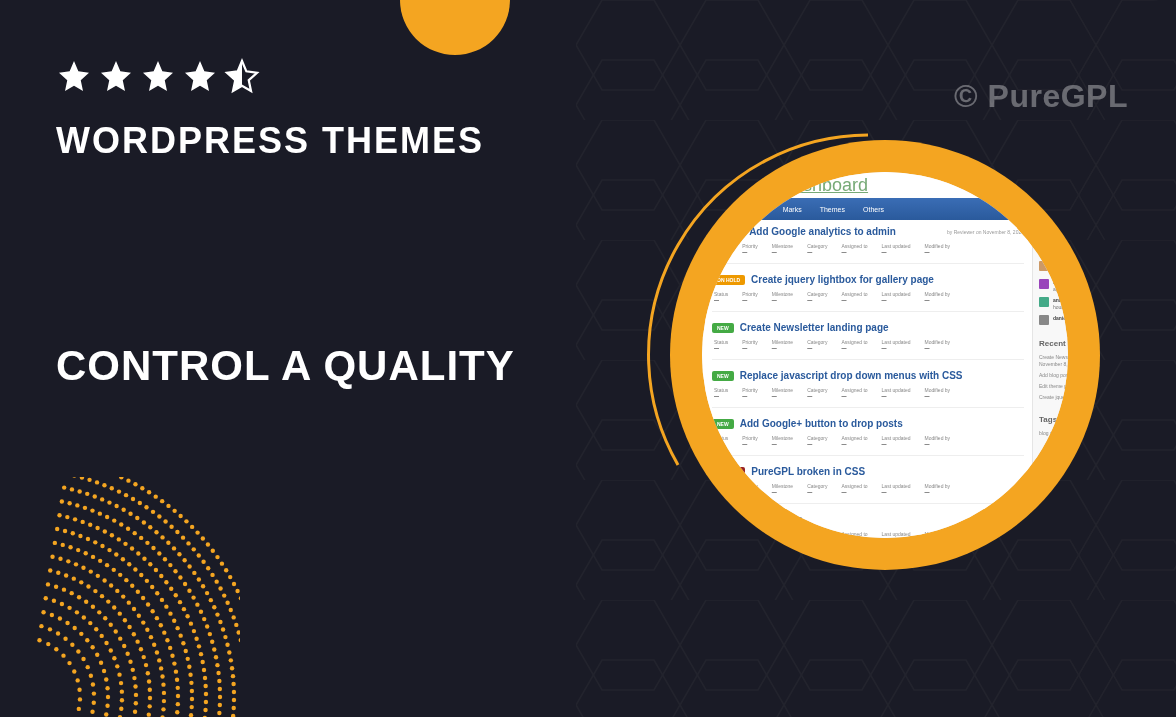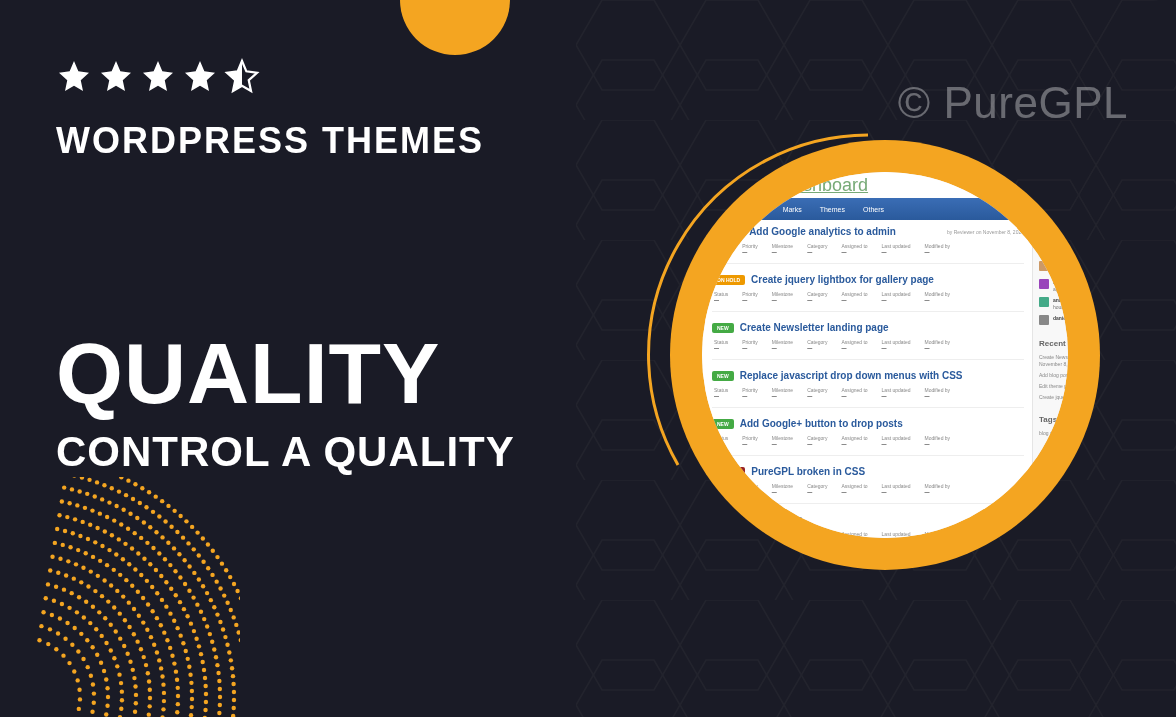--- a/index.html
+++ b/index.html
@@ -34,22 +34,22 @@
     background: #f4a521;
     border-radius: 50%;
   }
 
   
   .watermark {
     position: absolute;
     top: 78px;
     right: 48px;
     color: rgba(255,255,255,0.35);
-    font-size: 44px;
-    font-weight: 400;
+    font-size: 32px;
+    font-weight: 700;
     letter-spacing: 0.5px;
   }
 
   
   .stars {
     position: absolute;
     top: 58px;
     left: 56px;
     display: flex;
     gap: 6px;
@@ -231,21 +231,20 @@
     </svg>
   <svg class="star" viewBox="0 0 24 24">
     <path fill="#fff" d="M12 2v16.5L6 22l1.5-7.2L2 9.9l7.1-1z"></path>
     <path fill="none" stroke="#fff" stroke-width="1.5" d="M12 2l2.9 6.9L22 9.9l-5.5 4.9L18 22l-6-3.5L6 22l1.5-7.2L2 9.9l7.1-1z"></path>
   </svg>
 </div>
 
 <div class="category">WORDPRESS THEMES</div>
 
 <div class="heading">
-  <div class="heading-line1">QUALITY</div>
   <div class="heading-line2">CONTROL A QUALITY</div>
 </div>
 
 <div class="circle-wrap">
   <svg class="circle-arc" viewBox="0 0 460 460">
     <path d="M 230 10 A 220 220 0 0 0 40 340" fill="none" stroke="#f4a521" stroke-width="3"></path>
   </svg>
   <div class="circle-ring">
     <div class="circle-inner">
       <div class="circle-content">

